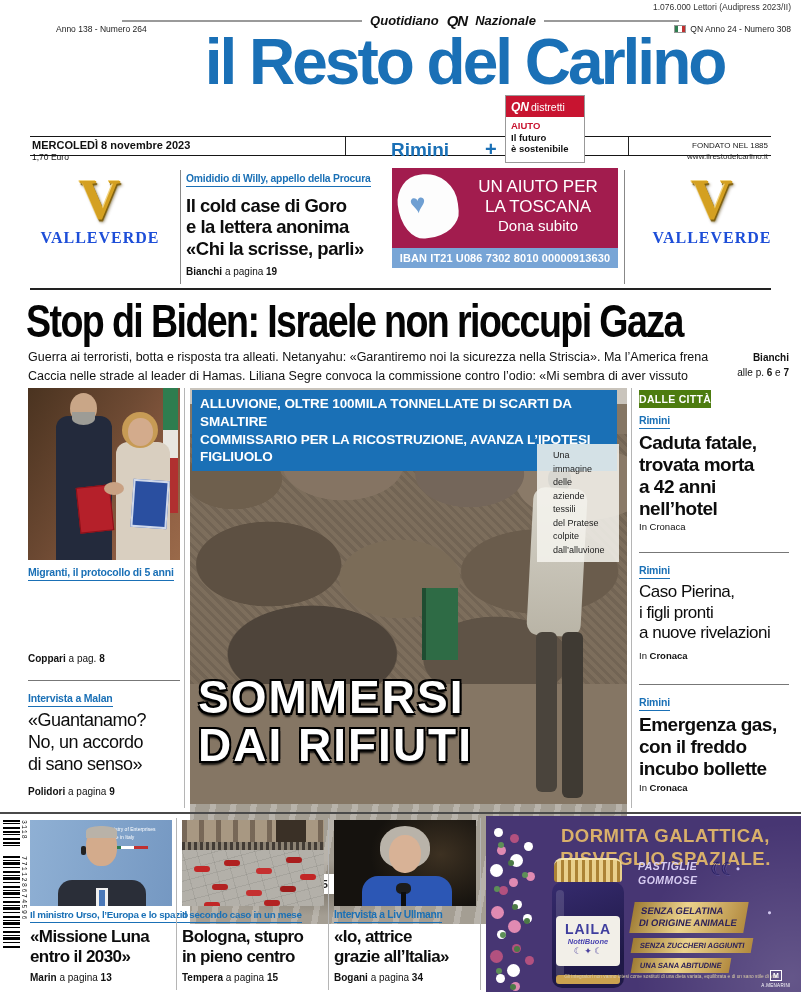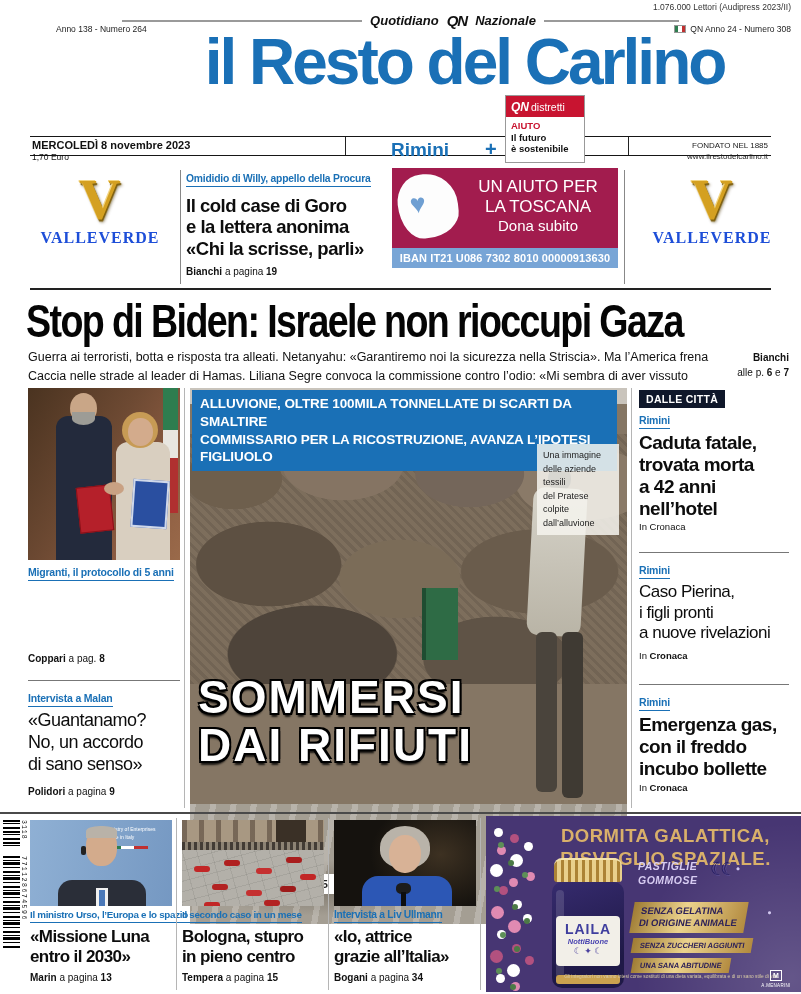--- a/index.html
+++ b/index.html
@@ -88,30 +88,30 @@
   
   .col-l { left:28px; width:152px; }
   .photo { position:absolute; overflow:hidden; }
   .alb-title { top:584px; font-size:18px; }
   .mal-title { top:710px; font-size:18px; }
 
   
   .flood { left:190px; top:388px; width:437px; height:536px; background:linear-gradient(#c9c4bc 0 16px,#857664 16px); }
   .flood-banner { position:absolute; top:2px; left:2px; right:10px; background:#1a70b6; color:#fff;
                   font-weight:bold; font-size:13.5px; line-height:1.32; padding:5px 8px; letter-spacing:-0.1px; }
-  .flood-caption { position:absolute; right:8px; top:56px; width:82px; padding:5px 6px;
+  .flood-caption { position:absolute; right:8px; top:56px; width:82px; padding:5px 16px;
                    background:rgba(246,244,239,0.85); font-size:9px; line-height:1.5; color:#222; }
   .flood-title { position:absolute; left:8px; color:#fff; font-weight:bold; font-size:46px; letter-spacing:2px;
                  text-shadow:-2px -2px 0 #000, 2px -2px 0 #000, -2px 2px 0 #000, 2px 2px 0 #000, 0 4px 2px rgba(0,0,0,.8); }
   .flood-services { position:absolute; left:4px; bottom:30px; background:#fff; padding:4px 9px; font-size:11px; color:#222; }
 
   
   .col-r { left:639px; width:156px; }
-  .badge { display:inline-block; background:#0f172a; color:#fff; font-weight:bold; font-size:10.5px;
-           padding:3px 7px; letter-spacing:0.3px; }
+  .badge { display:inline-block; background:#4d7c0f; color:#fff; font-weight:bold; font-size:10.5px;
+           padding:3px 0; letter-spacing:0.3px; }
   .rc-title { font-size:19px; }
   .c2-title { font-size:17px; }
 
   .hr-bottom { top:812px; left:0; width:801px; height:1.5px; background:#4a4a4a; position:absolute; }
 
   
   .bot-kicker { font-size:9.8px; letter-spacing:-0.3px; }
   .bot-title { font-size:17px; letter-spacing:-0.6px; }
 
   

